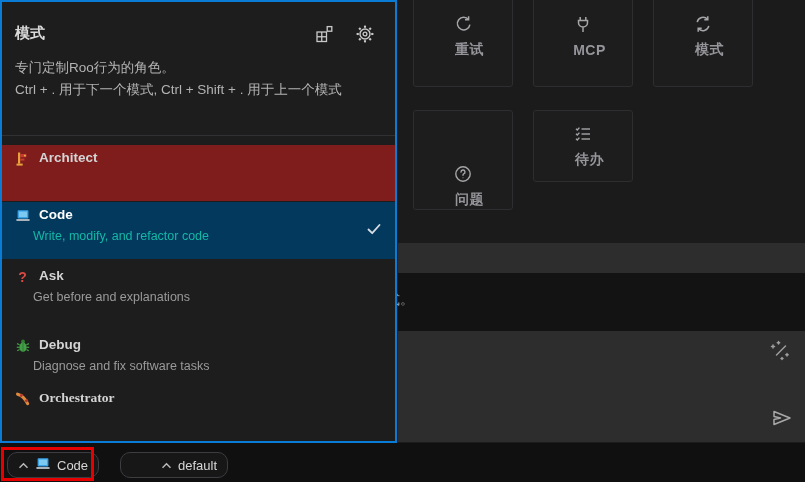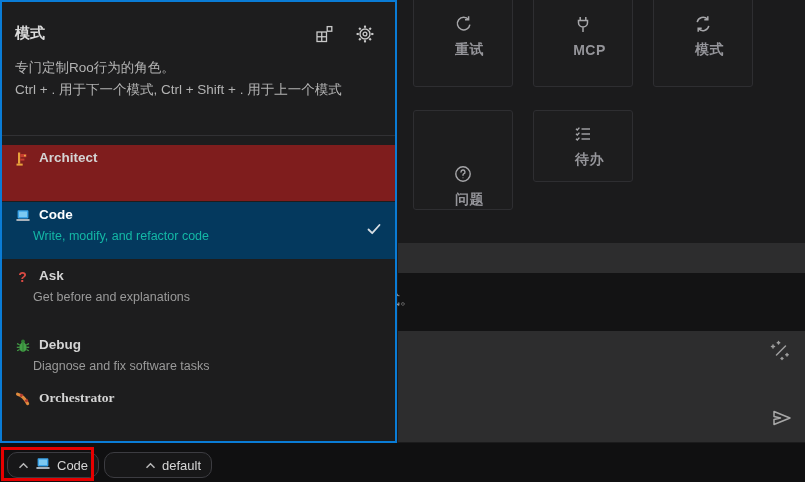--- a/index.html
+++ b/index.html
@@ -159,21 +159,21 @@
       <span>
         <svg width="16" height="16" viewBox="0 0 16 16">
           <rect x="2.6" y="2.2" width="10.8" height="8.2" rx="0.8" fill="#3ba3e8"></rect>
           <rect x="4" y="3.6" width="8" height="5.4" fill="#7cc9f2"></rect>
           <rect x="1.2" y="11" width="13.6" height="2.1" rx="1" fill="#aab2ba"></rect>
         </svg>
       </span>
       <span>Code</span>
     </button>
 
-    <button class="pill-btn" style="left:104px;padding-left:40px;">
+    <button class="pill-btn" style="left:120px;padding-left:40px;">
       <span>
         <svg width="11" height="8" viewBox="0 0 11 8" fill="none" stroke="#b8b8b8" stroke-width="1.5">
             <polyline points="1.5,5.8 5.5,1.8 9.5,5.8"></polyline>
           </svg>
       </span>
       <span>default</span>
     </button>
 
   </div>
 

